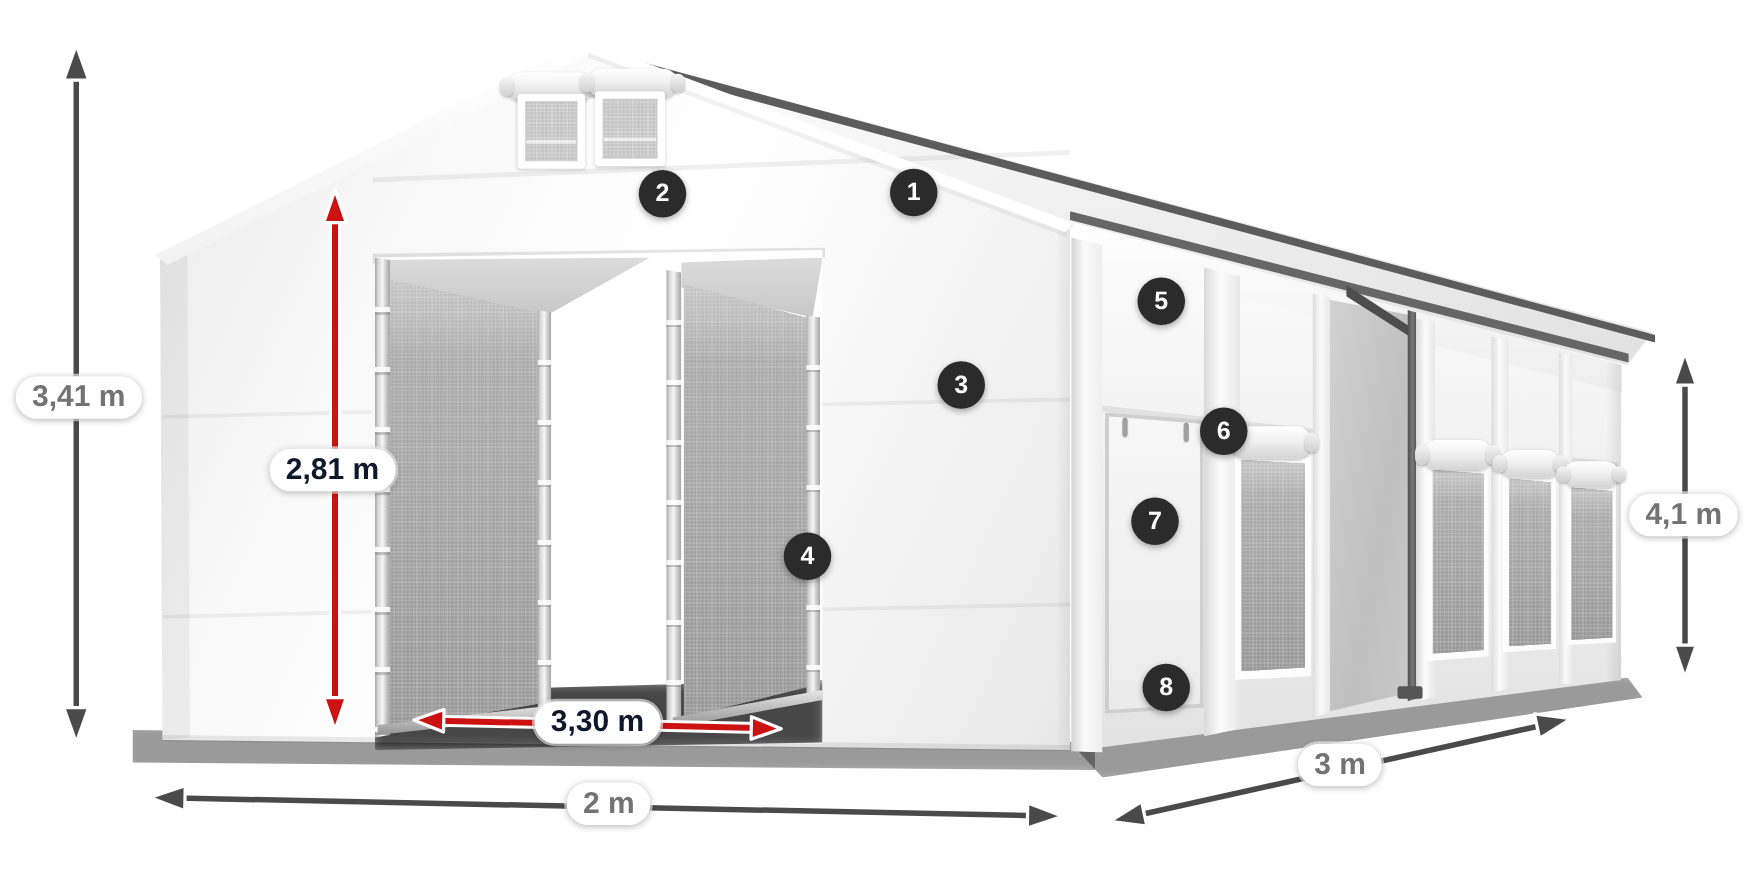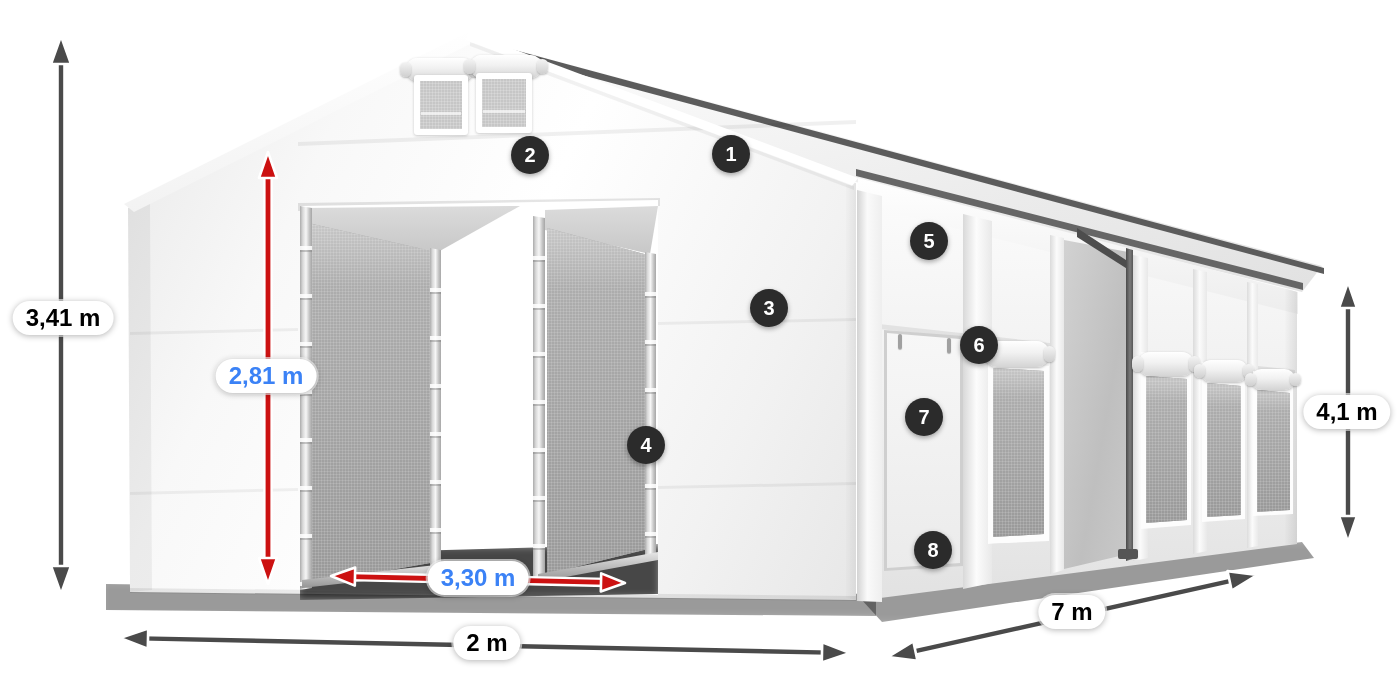--- a/index.html
+++ b/index.html
@@ -52,24 +52,24 @@
     display:flex;align-items:center;justify-content:center;
     font-size:20px;font-weight:bold;
     transform:translate(-50%,-50%);
     box-shadow:0 2px 5px rgba(0,0,0,.35);
   }
   
   .pill{
     transform:translate(-50%,-50%);
     background:#ffffff;border-radius:24px;
     padding:3px 13px;white-space:nowrap;
-    font-size:24px;font-weight:bold;color:#000000;
+    font-size:24px;font-weight:bold;color:#737373;
     box-shadow:0 1px 6px rgba(0,0,0,.30), 0 0 0 2px rgba(255,255,255,.65);
   }
-  .pill.red{color:#3b82f6;}
+  .pill.red{color:#0f172a;}
   svg.arrows{position:absolute;left:0;top:0;pointer-events:none;}
   .arrow-line-casing{stroke:#ffffff;stroke-width:9.5;fill:none;stroke-linecap:round;}
   .arrow-line-dark{stroke:#4a4a4a;stroke-width:4.4;fill:none;stroke-linecap:butt;}
   .arrow-line-red{stroke:#cc1111;stroke-width:4.8;fill:none;stroke-linecap:butt;}
   .head-dark{fill:#4a4a4a;stroke:#ffffff;stroke-width:2.6;stroke-linejoin:round;}
   .head-red{fill:#cc1111;stroke:#ffffff;stroke-width:2.6;stroke-linejoin:round;}
 </style>
 </head>
 <body>
 
@@ -266,21 +266,21 @@
       <line class="arrow-line-red" x1="350" y1="576.6" x2="606" y2="582.4"></line>
       <path class="head-red" d="M331 576 L354.8 585.6 L355.2 567.6 Z"></path>
       <path class="head-red" d="M625 583 L600.8 591.4 L601.2 573.4 Z"></path>
     </g>
   </svg>
 
   <div class="abs pill" style="left:63px;top:318px;">3,41 m</div>
   <div class="abs pill red" style="left:266px;top:376px;">2,81 m</div>
   <div class="abs pill red" style="left:478px;top:578px;">3,30 m</div>
   <div class="abs pill" style="left:487px;top:643px;">2 m</div>
-  <div class="abs pill" style="left:1072px;top:612px;">7 m</div>
+  <div class="abs pill" style="left:1072px;top:612px;">3 m</div>
   <div class="abs pill" style="left:1347px;top:412px;">4,1 m</div>
 
   <div class="abs badge" style="left:731px;top:154px;">1</div>
   <div class="abs badge" style="left:530px;top:155px;">2</div>
   <div class="abs badge" style="left:769px;top:308px;">3</div>
   <div class="abs badge" style="left:646px;top:445px;">4</div>
   <div class="abs badge" style="left:929px;top:241px;">5</div>
   <div class="abs badge" style="left:979px;top:345px;">6</div>
   <div class="abs badge" style="left:924px;top:417px;">7</div>
   <div class="abs badge" style="left:933px;top:550px;">8</div>

